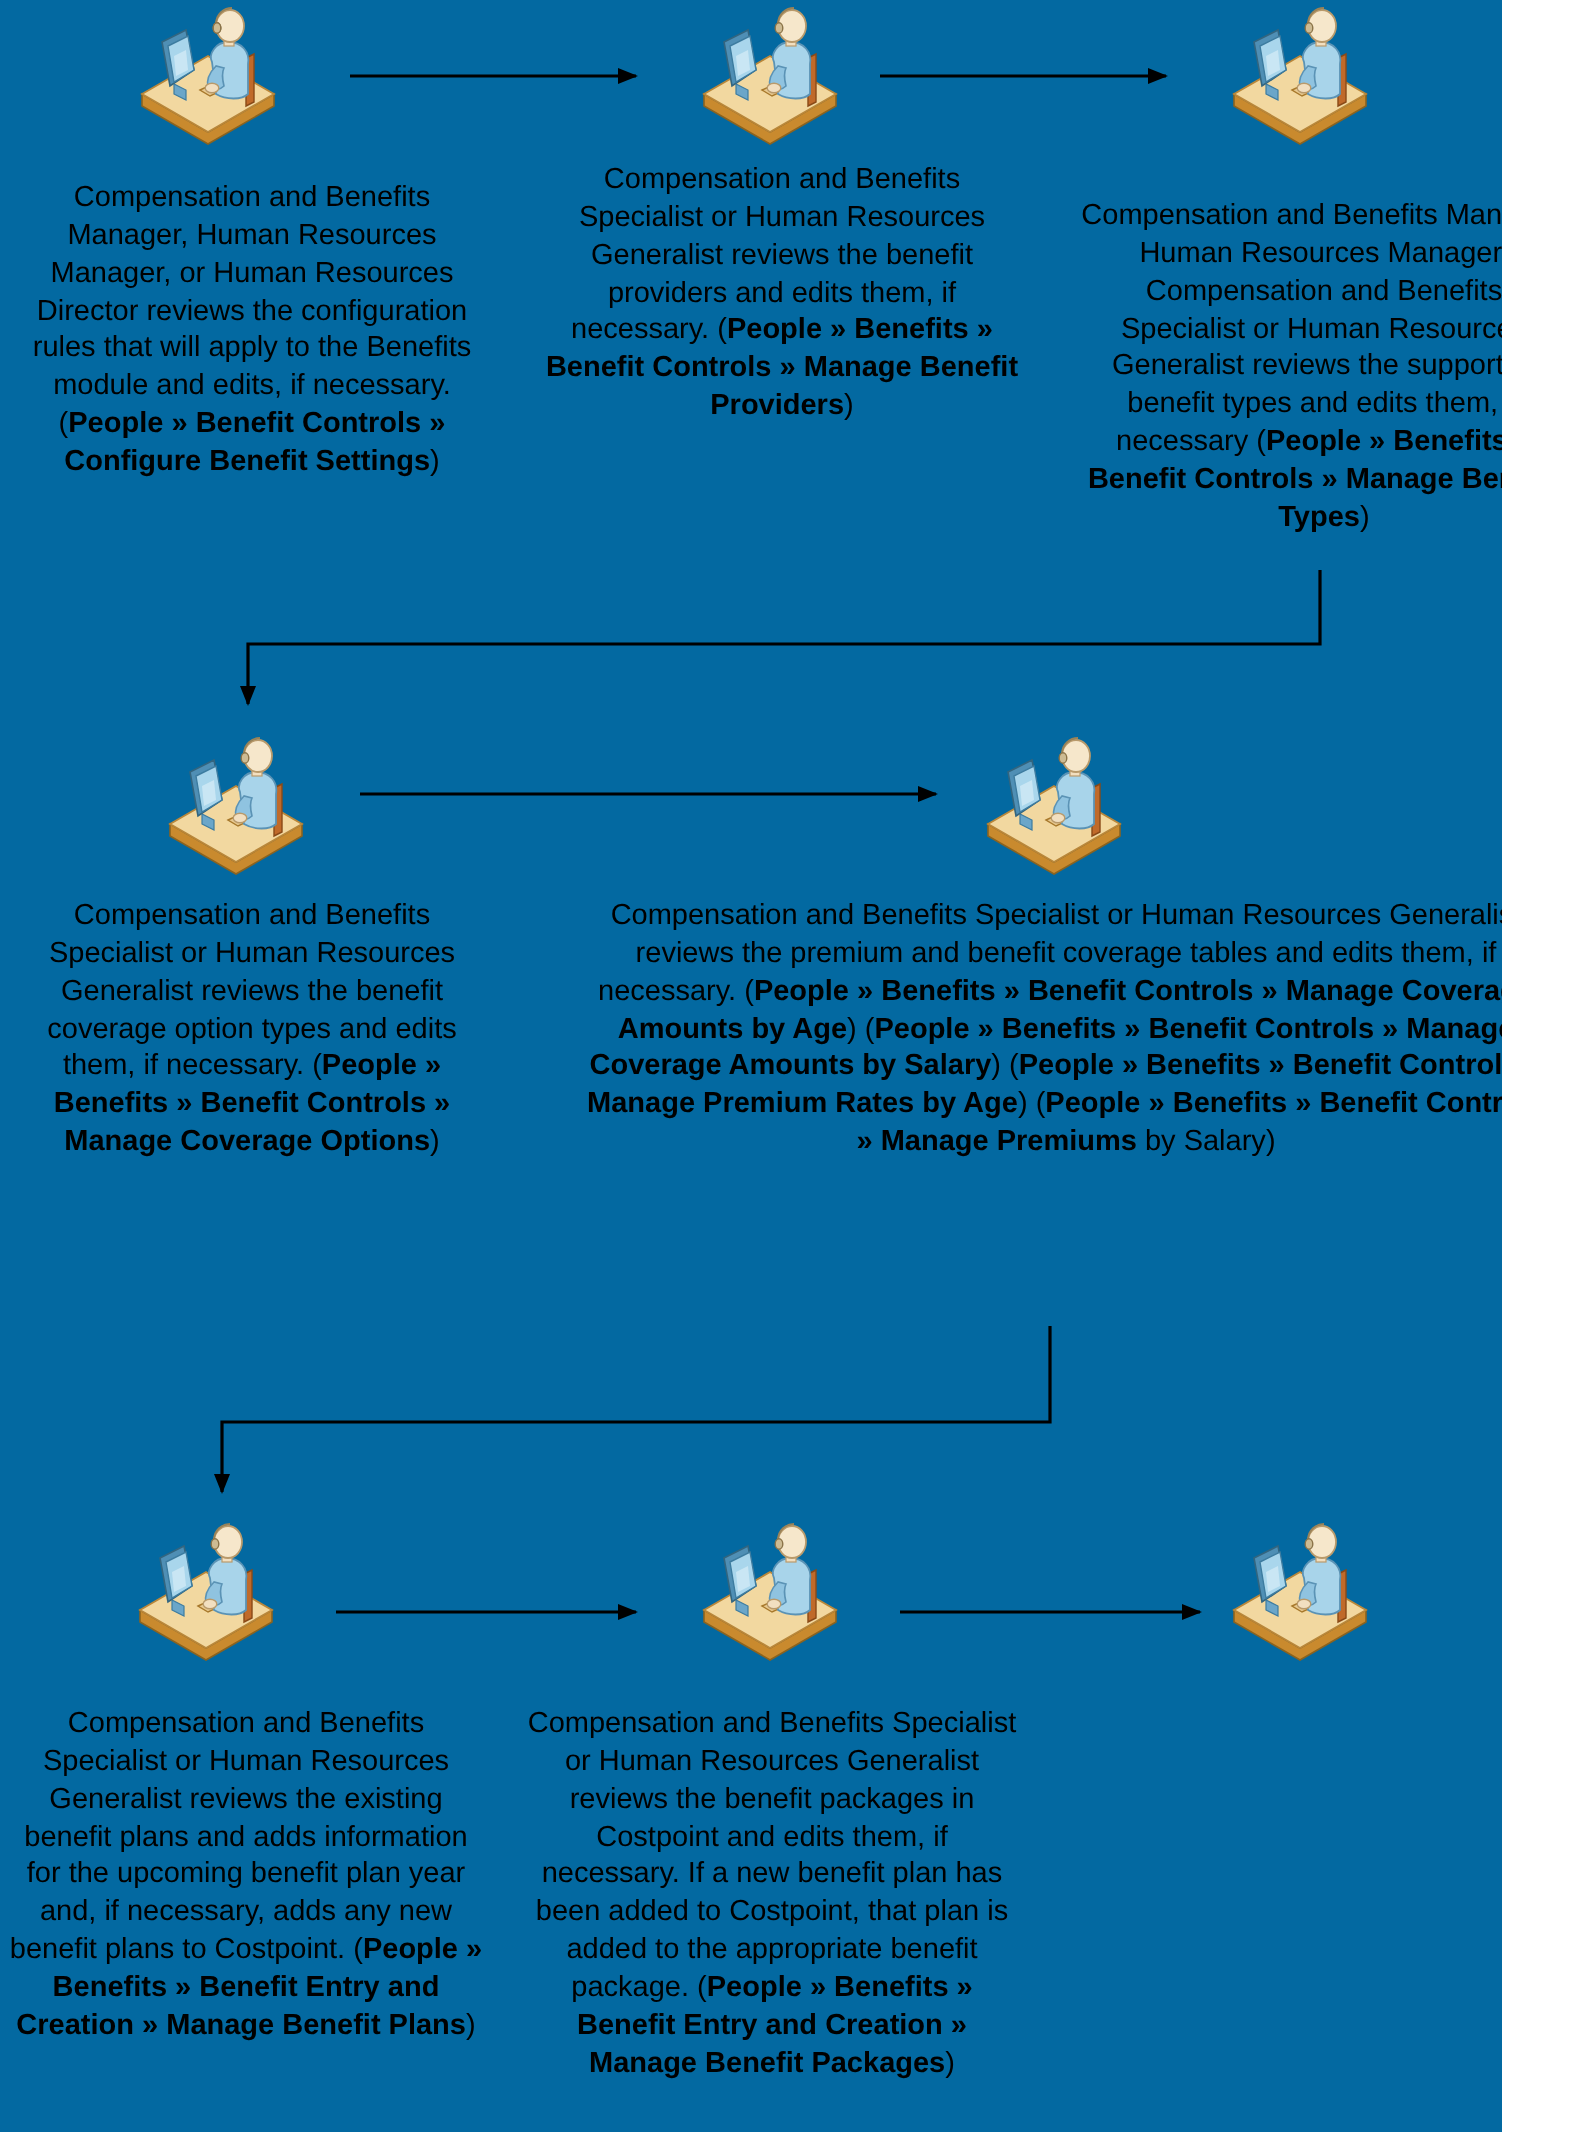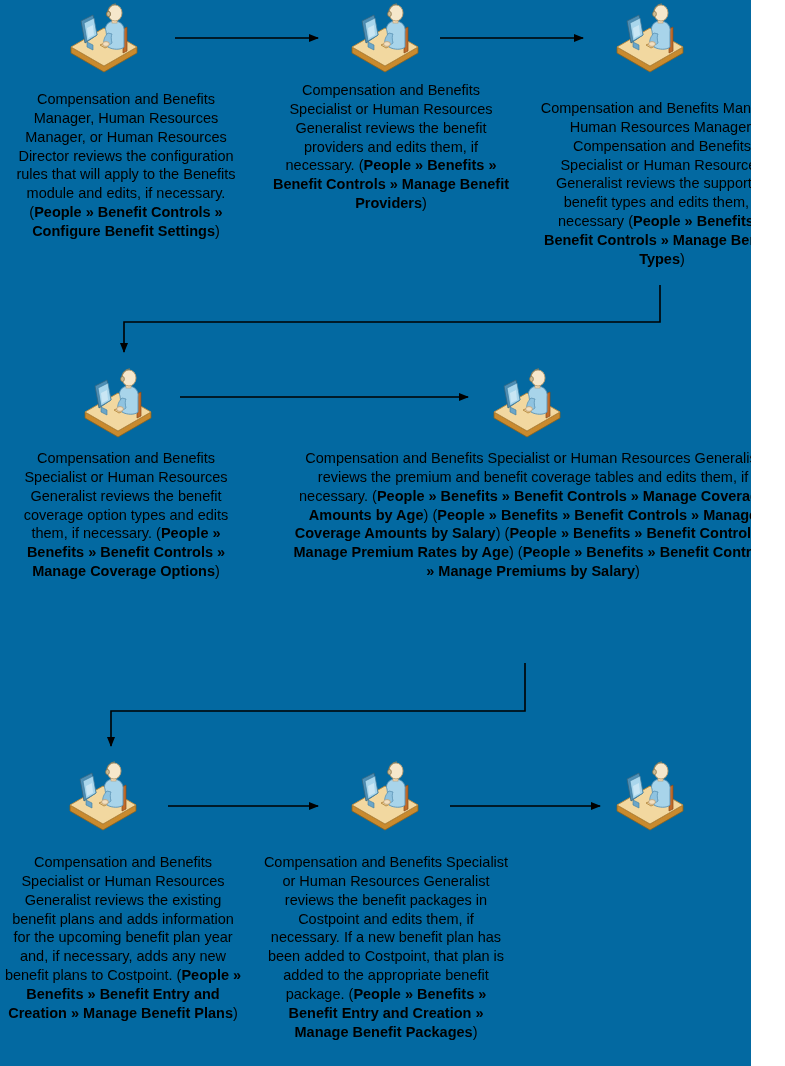--- a/index.html
+++ b/index.html
@@ -29,21 +29,21 @@
     color: #000000;
     font-family: "Liberation Sans", sans-serif;
   }
   .step-text .path {
     font-weight: bold;
   }
   .step-text .paren {
     font-weight: normal;
   }
   .step-text .nb {
-    font-weight: bold;
+    font-weight: normal;
   }
   .sep {
     font-weight: bold;
   }
 
   
   .icon-wrap {
     position: absolute;
     width: 82px;
     height: 70px;

